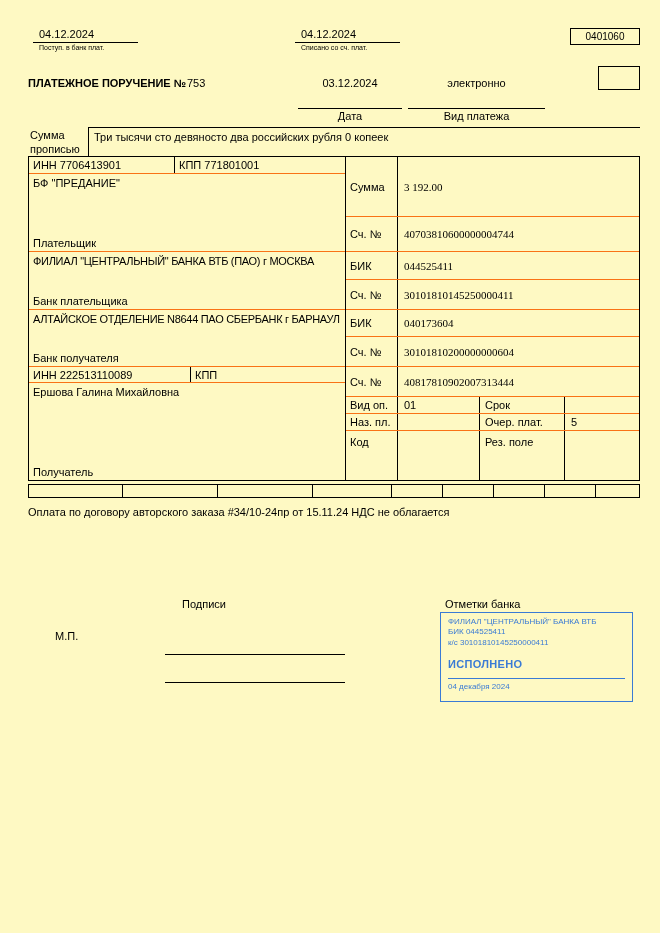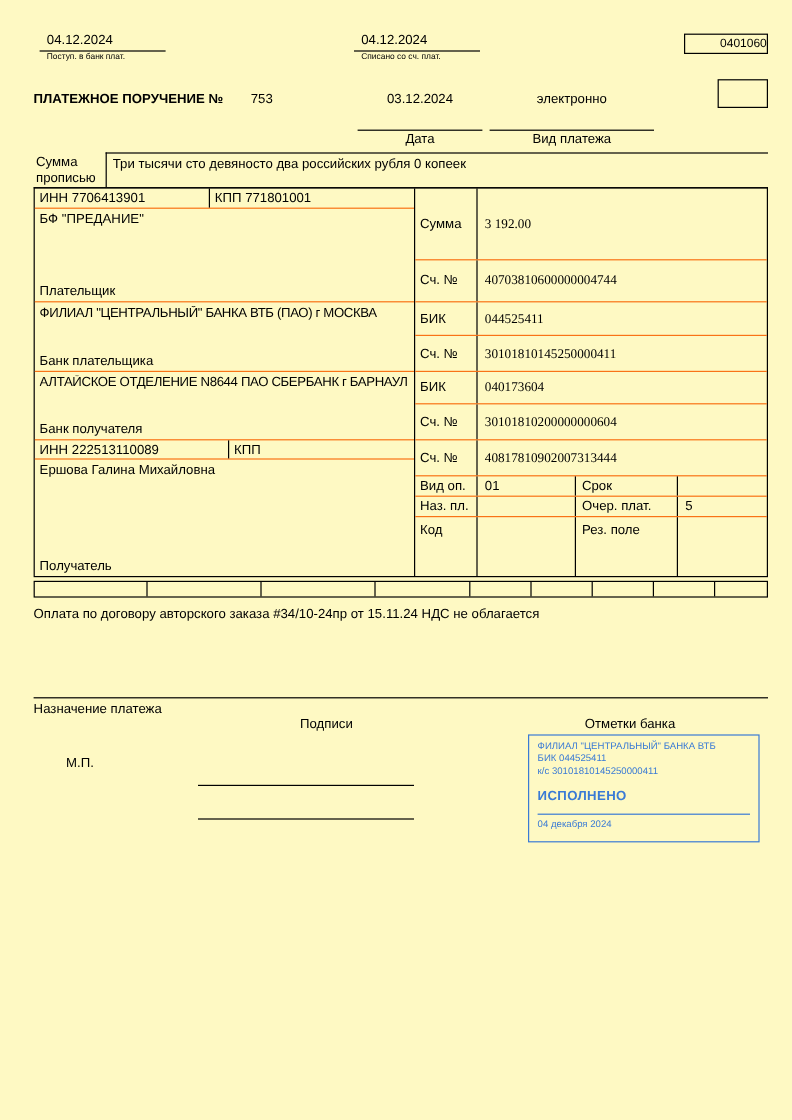--- a/index.html
+++ b/index.html
@@ -5,29 +5,29 @@
   * { margin:0; padding:0; box-sizing:border-box; }
   html,body { background:#fff; }
   .page {
     position:relative; width:660px; height:933px; background:#fef9c3;
     font-family:"Liberation Sans","DejaVu Sans",sans-serif;
     font-size:11px; color:#000; overflow:hidden;
   }
   .abs { position:absolute; }
   .bold { font-weight:bold; }
   .tiny { font-size:7px; }
-  .center { text-align:center; }
+  .center { text-align:left; }
 
   .date-block .date-value { border-bottom:1px solid #000; padding:0 0 2px 6px; }
   .date-block .date-caption { padding:1px 0 0 6px; }
 
   .form-code-box { width:70px; height:17px; border:1px solid #000; text-align:center; font-size:10px; line-height:15px; }
   .reserve-box { width:42px; height:24px; border:1px solid #000; }
 
-  .title-row { display:flex; gap:23px; align-items:baseline;text-align:center; }
+  .title-row { display:flex; gap:1px; align-items:baseline;text-align:center; }
 
   .ul-block { text-align:center; }
   .ul-block .ul-value { border-bottom:1px solid #000; padding-bottom:19px; }
   .ul-block .ul-caption { padding-top:1px; }
 
   
   .aw { left:28px; top:127px; width:612px; height:30px; display:flex; border-bottom:1px solid #000; }
   .aw-label { width:60px; padding:2px 0 0 2px; line-height:1.25; }
   .aw-text { flex:1; border-left:1px solid #000; border-top:1px solid #000; padding:3px 0 0 5px; }
 
@@ -77,21 +77,21 @@
 <div class="page">
 
   <div class="abs date-block" style="left:33px; top:28px; width:105px;">
     <div class="date-value">04.12.2024</div>
     <div class="tiny date-caption">Поступ. в банк плат.</div>
   </div>
   <div class="abs date-block" style="left:295px; top:28px; width:105px;">
     <div class="date-value">04.12.2024</div>
     <div class="tiny date-caption">Списано со сч. плат.</div>
   </div>
-  <div class="abs form-code-box" style="left:570px; top:28px;text-align:right;">0401060</div>
+  <div class="abs form-code-box" style="left:570px; top:28px;">0401060</div>
 
   <div class="abs title-row" style="left:28px; top:77px;">
     <span class="bold">ПЛАТЕЖНОЕ ПОРУЧЕНИЕ №</span>
     <span>753</span>
   </div>
   <div class="abs ul-block" style="left:298px; top:77px; width:104px;">
     <div class="ul-value">03.12.2024</div>
     <div class="ul-caption">Дата</div>
   </div>
   <div class="abs ul-block" style="left:408px; top:77px; width:137px;">
@@ -190,23 +190,20 @@
     <div class="scell" style="width:79px"></div>
     <div class="scell" style="width:51px"></div>
     <div class="scell" style="width:51px"></div>
     <div class="scell" style="width:51px"></div>
     <div class="scell" style="width:51px"></div>
     <div class="scell lastc"></div>
   </div>
 
   <div class="abs" style="left:28px; top:506px; width:612px;">Оплата по договору авторского заказа #34/10-24пр от 15.11.24 НДС не облагается</div>
 
-  <div class="abs rule" style="left:28px; top:581px; width:612px;">
-    <div style="padding-top:3px;">Назначение платежа</div>
-  </div>
 
   <div class="abs center" style="left:182px; top:598px; width:180px;">Подписи</div>
   <div class="abs center" style="left:445px; top:598px; width:160px;">Отметки банка</div>
 
   <div class="abs" style="left:55px; top:630px;">М.П.</div>
 
   <div class="abs sig-line" style="left:165px; top:654px; width:180px;"></div>
   <div class="abs sig-line" style="left:165px; top:682px; width:180px;"></div>
 
   <div class="abs stamp">

